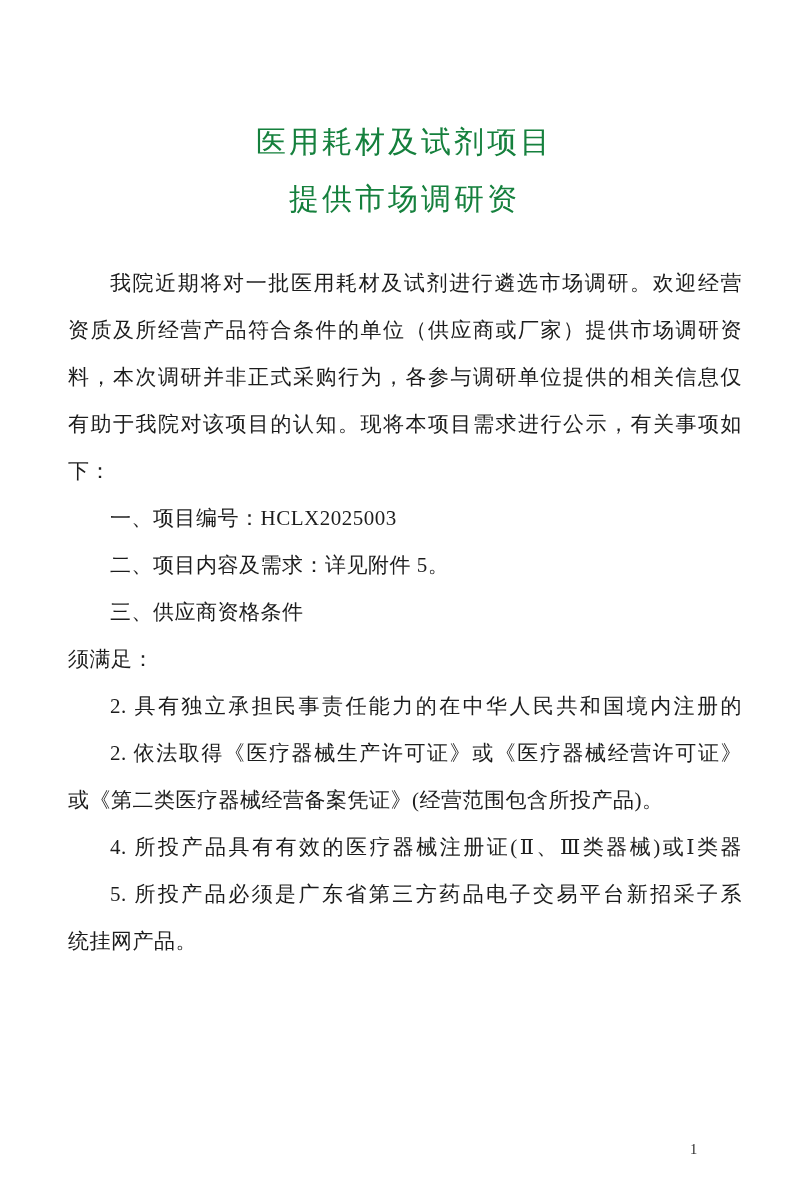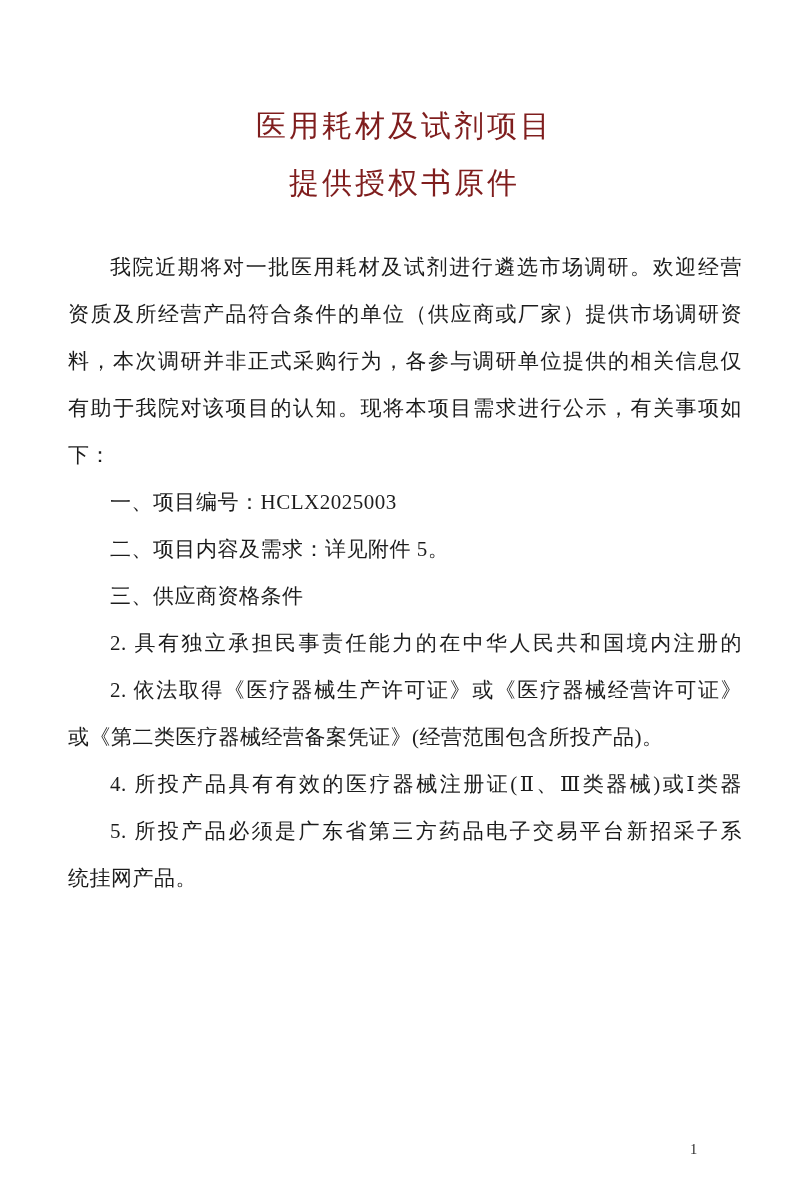--- a/index.html
+++ b/index.html
@@ -16,21 +16,22 @@
     color: #1c1c1c;
     font-family: "Liberation Serif", "DejaVu Serif", serif;
     overflow: hidden;
   }
   .doc-title {
     padding-top: 97px;
     text-align: center;
     font-size: 30px;
     line-height: 57px;
     letter-spacing: 3px;
-    color: #7f1d1d;
+    color: #15803d;
+    margin-top: 16px;
   }
   .doc-title .title-line {
     height: 57px;
   }
   .doc-body {
     margin: 33px 67px 0 68px;
     font-size: 21px;
     color: #1c1c1c;
   }
   .line {
@@ -58,32 +59,33 @@
     font-family: "Liberation Serif", "DejaVu Serif", serif;
   }
 </style>
 </head>
 <body>
 
 <div class="page">
 
   <div class="doc-title">
     <div class="title-line">医用耗材及试剂项目</div>
-    <div class="title-line">提供授权书原件</div>
+    <div class="title-line">提供市场调研资</div>
   </div>
 
   <div class="doc-body" id="body-lines">
       <div class="line indent">我院近期将对一批医用耗材及试剂进行遴选市场调研。欢迎经营</div>
       <div class="line">资质及所经营产品符合条件的单位（供应商或厂家）提供市场调研资</div>
       <div class="line">料，本次调研并非正式采购行为，各参与调研单位提供的相关信息仅</div>
       <div class="line">有助于我院对该项目的认知。现将本项目需求进行公示，有关事项如</div>
       <div class="line last">下：</div>
       <div class="line indent last">一、项目编号：HCLX2025003</div>
       <div class="line indent last">二、项目内容及需求：详见附件 5。</div>
       <div class="line indent last">三、供应商资格条件</div>
+      <div class="line last">须满足：</div>
       <div class="line indent">2. 具有独立承担民事责任能力的在中华人民共和国境内注册的</div>
       <div class="line indent">2. 依法取得《医疗器械生产许可证》或《医疗器械经营许可证》</div>
       <div class="line last">或《第二类医疗器械经营备案凭证》(经营范围包含所投产品)。</div>
       <div class="line indent">4. 所投产品具有有效的医疗器械注册证(Ⅱ、Ⅲ类器械)或Ⅰ类器</div>
       <div class="line indent">5. 所投产品必须是广东省第三方药品电子交易平台新招采子系</div>
       <div class="line last">统挂网产品。</div>
     </div>
 
   <div class="page-number">1</div>
 

